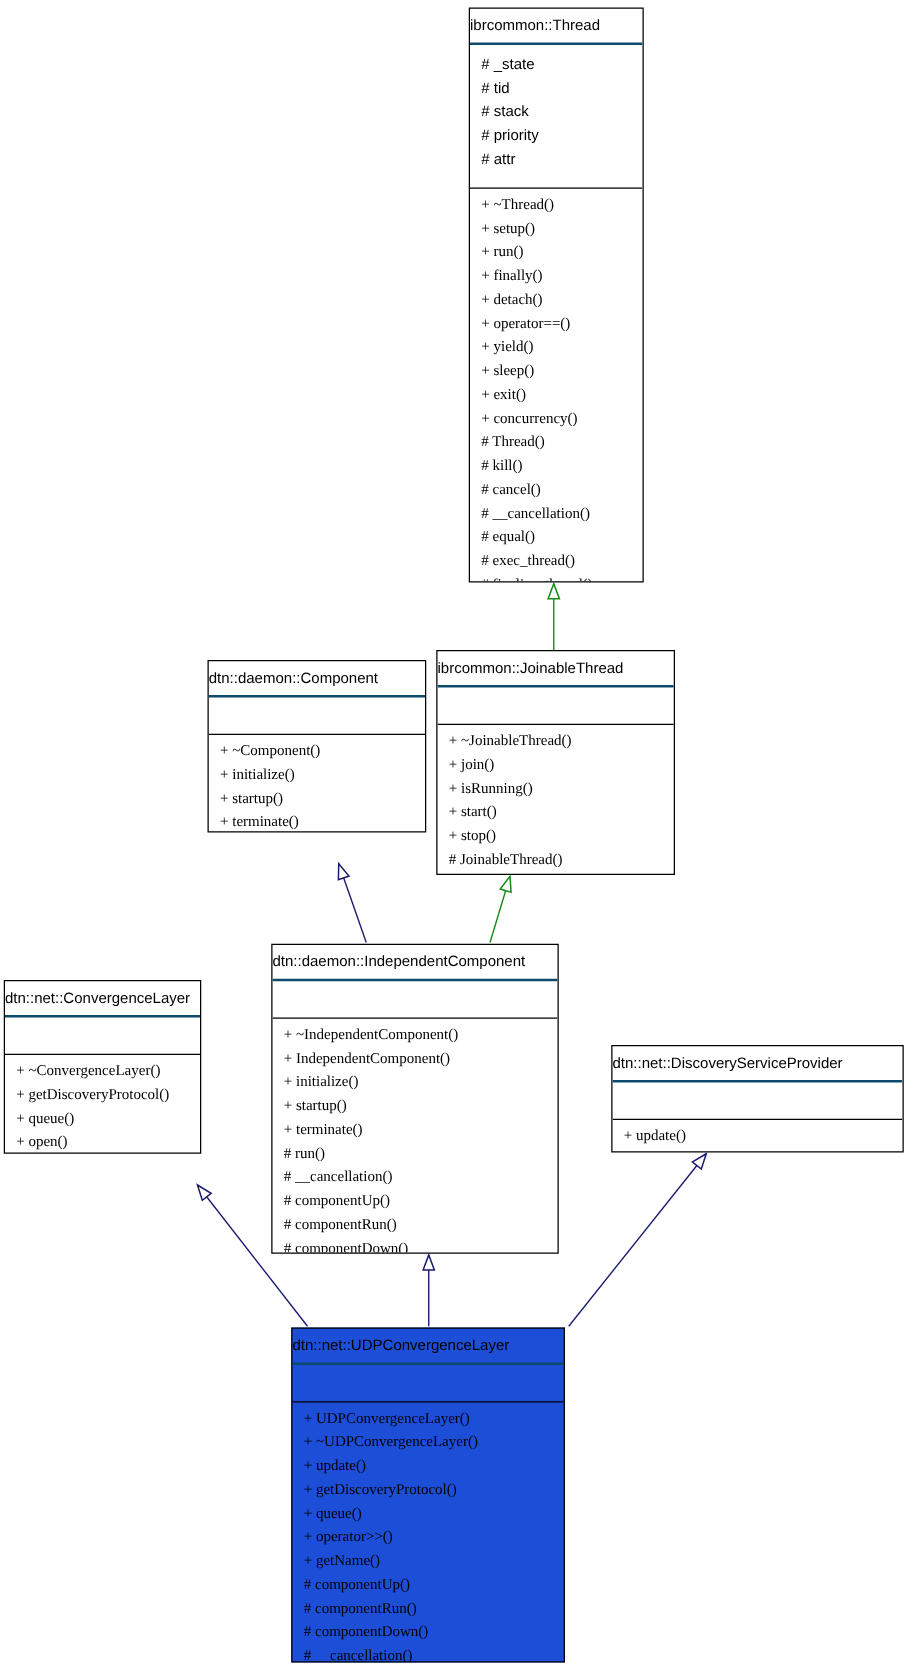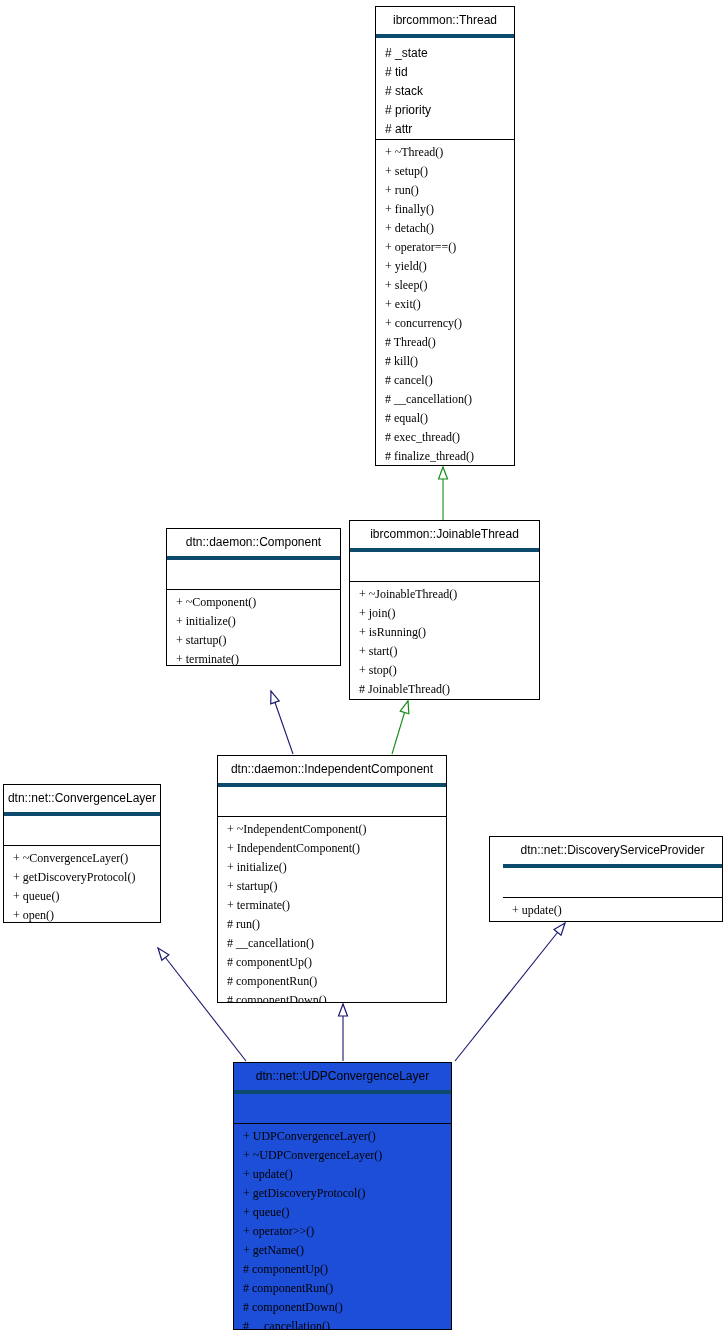--- a/index.html
+++ b/index.html
@@ -30,23 +30,22 @@
     display: flex;
     flex-direction: column;
     font-size: 12px;
     color: #000000;
     overflow: hidden;
   }
   .uml-title {
     flex: 0 0 auto;
     height: 27px;
     line-height: 27px;
-    text-align: center;
     white-space: nowrap;
-    border-bottom: 4px solid #0c4a6e;
+    border-bottom: 2px solid #0c4a6e;
     overflow: hidden;
   }
   .uml-attrs {
     flex: 0 0 auto;
     min-height: 19px;
     border-bottom: 1px solid #000000;
     padding: 5px 4px 5px 9px;
   }
   .uml-methods {
     flex: 1 1 auto;
@@ -54,26 +53,26 @@
     font-family: Liberation Serif, serif;
   }
   .member-row {
     height: 19px;
     line-height: 19px;
     white-space: nowrap;
     overflow: hidden;
   }
   
   #box-thread      { left: 375px; top: 6px;    width: 140px; height: 460px; }
-  #box-thread .uml-attrs { padding-top: 6px; padding-bottom: 0; }
+  #box-thread .uml-attrs { padding-top: 6px; padding-bottom: 13px; }
   #box-component   { left: 166px; top: 528px;  width: 175px; height: 138px; }
   #box-joinable    { left: 349px; top: 520px;  width: 191px; height: 180px; }
   #box-independent { left: 217px; top: 755px;  width: 230px; height: 248px; }
   #box-convergence { left: 3px;   top: 784px;  width: 158px; height: 139px; }
-  #box-discovery   { left: 489px; top: 836px;  width: 234px; height: 86px; padding-left: 13px;  }
+  #box-discovery   { left: 489px; top: 836px;  width: 234px; height: 86px;  }
   #box-udp         { left: 233px; top: 1062px; width: 219px; height: 268px; }
 </style>
 </head>
 <body>
 
 <div class="canvas">
 
   <svg id="edges-svg" xmlns="http://www.w3.org/2000/svg" viewBox="0 0 728 1339">
     <defs>
       <marker id="arrow-public" markerUnits="userSpaceOnUse" markerWidth="18" markerHeight="16" refX="13" refY="7" orient="auto">

